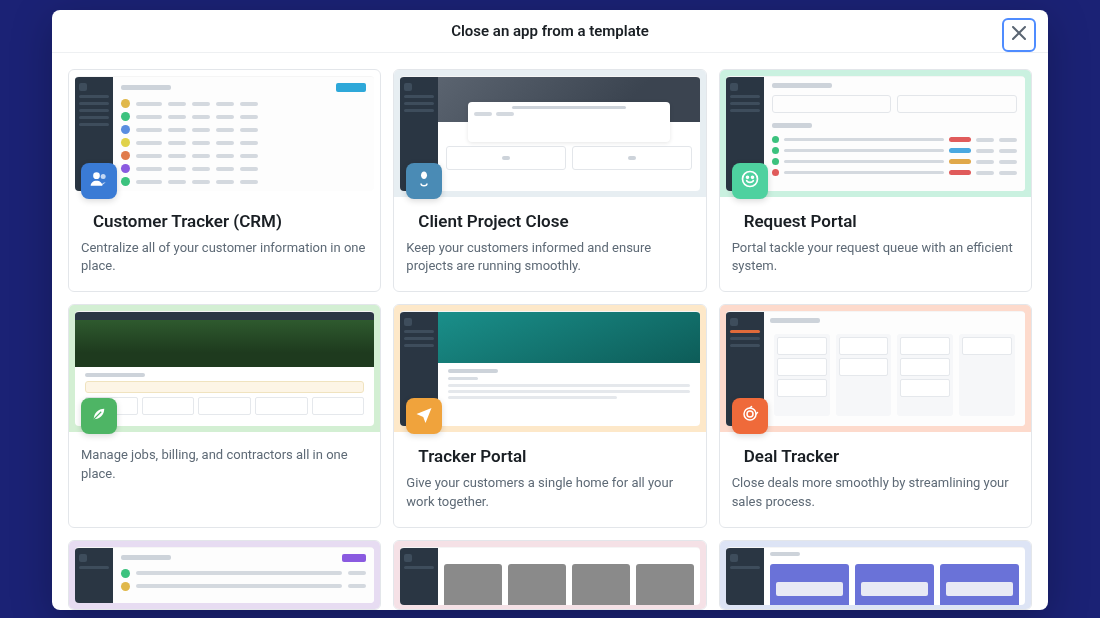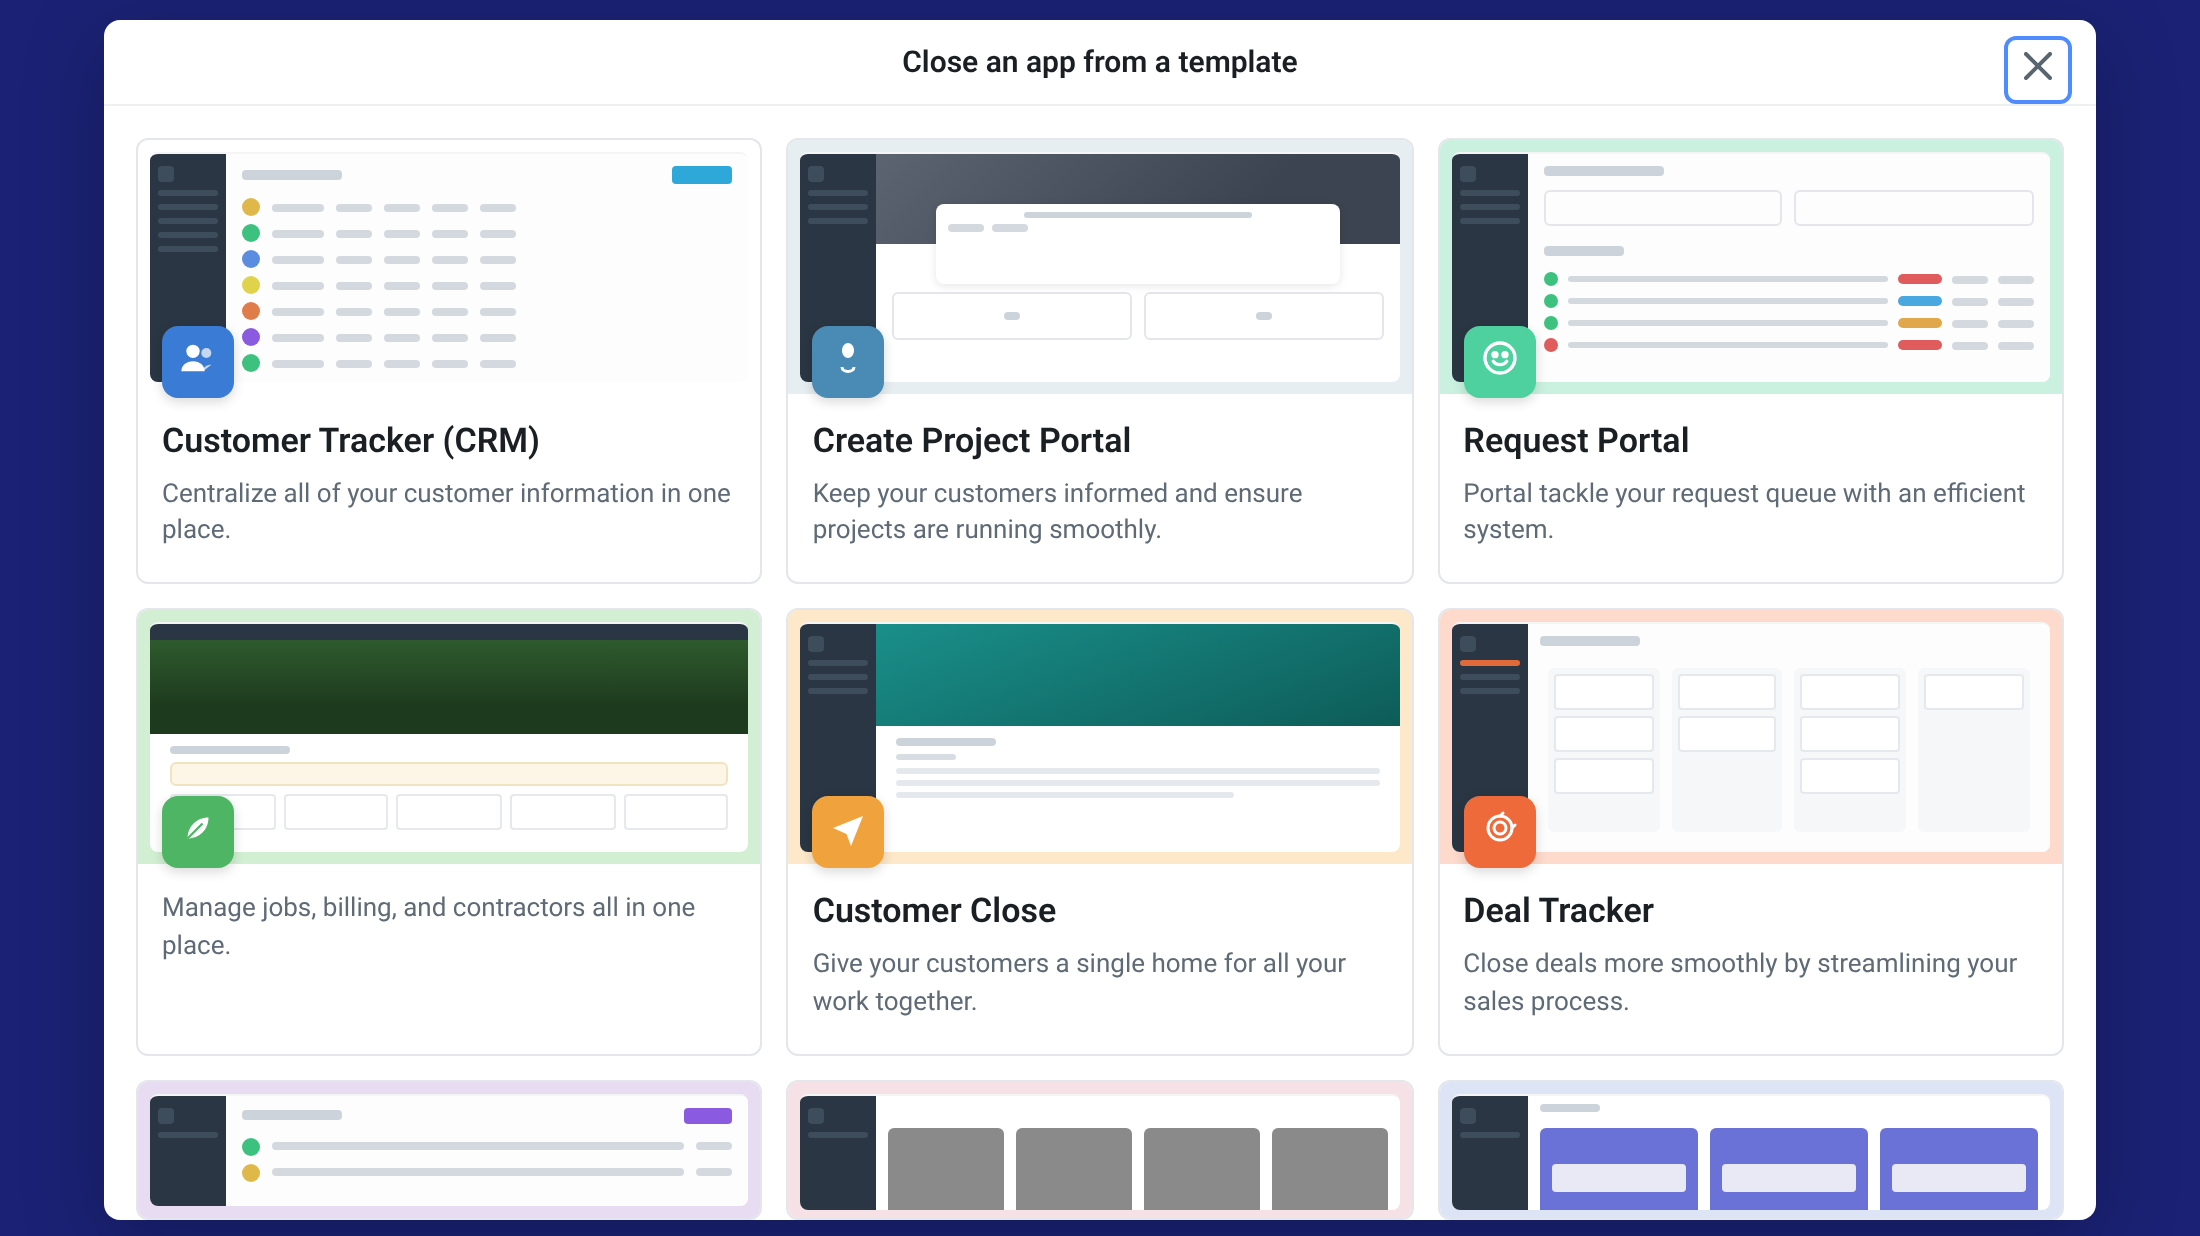--- a/index.html
+++ b/index.html
@@ -144,20 +144,21 @@
       z-index: 2;
     }
     .card-body {
       padding: 14px 12px 16px 12px;
     }
     .card-title {
       font-size: 17px;
       font-weight: 600;
       color: #1a1f24;
       margin-bottom: 8px;
+      margin-left: 12px;
     }
     .card-desc {
       font-size: 13px;
       line-height: 1.4;
       color: #5e6a76;
     }
     .card.partial { height: 70px; }
     .card.partial .thumb { height: 70px; }
 
     
@@ -333,21 +334,21 @@
             <span>
               <svg width="18" height="18" viewBox="0 0 24 24" fill="white">
                   <path d="M12 2c-2 0-4 2-4 5s2 5 4 5 4-2 4-5-2-5-4-5z"></path>
                   <path d="M12 12v6"></path>
                   <path d="M8 18c0 2 2 3 4 3s4-1 4-3" fill="none" stroke="white" stroke-width="2"></path>
                 </svg>
             </span>
           </div>
         </div>
         <div class="card-body">
-          <div class="card-title">Create Project Portal</div>
+          <div class="card-title">Client Project Close</div>
           <div class="card-desc">Keep your customers informed and ensure projects are running smoothly.</div>
         </div>
       </div>
 
       <div class="card">
         <div class="thumb" style="background:#caf1e0">
           <div class="thumb-inner">
             <div class="thumb-sidebar">
               <div class="dot"></div>
                 <div class="line"></div>
@@ -465,21 +466,21 @@
           </div>
           <div class="card-badge" style="background:#f0a33c">
             <span>
               <svg width="18" height="18" viewBox="0 0 24 24" fill="white">
                   <path d="M2 12l20-8-8 20-3-8-9-4z"></path>
                 </svg>
             </span>
           </div>
         </div>
         <div class="card-body">
-          <div class="card-title">Customer Close</div>
+          <div class="card-title">Tracker Portal</div>
           <div class="card-desc">Give your customers a single home for all your work together.</div>
         </div>
       </div>
 
       <div class="card">
         <div class="thumb" style="background:#fddacc">
           <div class="thumb-inner">
             <div class="thumb-sidebar">
               <div class="dot"></div>
                 <div class="line" style="background:#e06a3a"></div>

